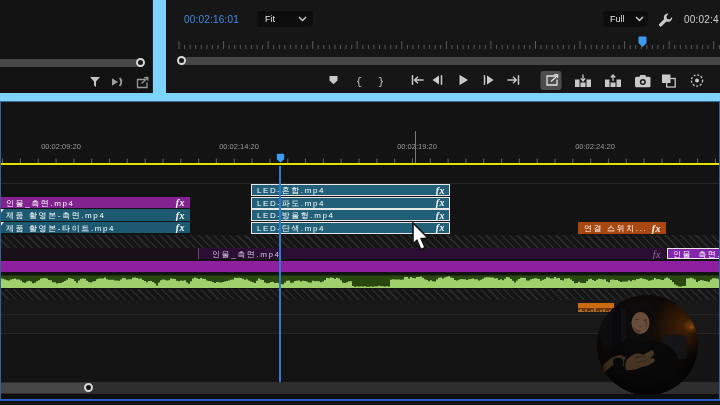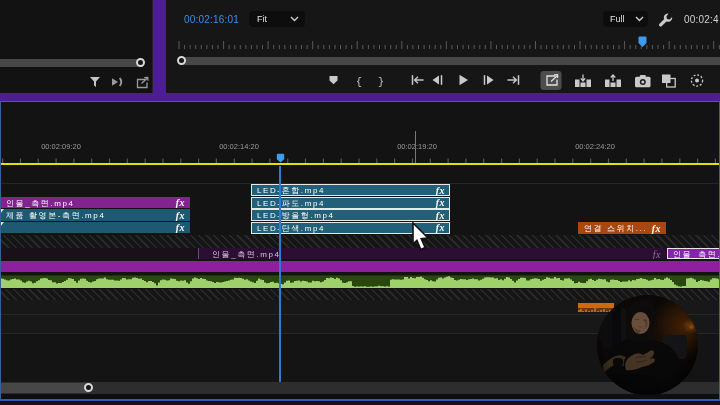--- a/index.html
+++ b/index.html
@@ -1,15 +1,15 @@
 <!DOCTYPE html>
 <html><head><meta charset="utf-8"><style>
 *{margin:0;padding:0;box-sizing:border-box}
 html,body{width:720px;height:405px;overflow:hidden;background:#0a0a0a;font-family:"Liberation Sans",sans-serif}
-#app{position:relative;width:720px;height:405px;background:#4c1d95}
+#app{position:relative;width:720px;height:405px;background:#7dd3fc}
 .abs{position:absolute}
 
 #pleft{left:0;top:0;width:153px;height:93px;background:#121212;border-right:1px solid #262626}
 #pright{left:166px;top:0;width:554px;height:93px;background:#161616}
 .sbar{background:#474747}
 .knob{width:9px;height:9px;border-radius:50%;background:#d9d9d9;border:2px solid #d9d9d9;background:#161616}
 .ddl{position:absolute;background:#0d0d0d;border-radius:4px;color:#e4e4e4;font-size:9px}
 .tc-blue{color:#3e8de5;font-size:10px;letter-spacing:.2px}
 .tc-gray{color:#cfcfcf;font-size:10px;letter-spacing:.2px}
 
@@ -35,21 +35,21 @@
       <g stroke="#9a9a9a" stroke-width="1.3" fill="none">
           <path d="M59.5 4.5h-8v8h9.5v-5"></path>
           <path d="M55.5 8.5l6-5.5"></path>
           <path d="M58.2 2.6l3.6-.3.1 3.5" stroke-width="1.2"></path>
         </g>
     </svg>
   </div>
 
   <div id="pright" class="abs">
     <div class="abs tc-blue" style="left:18px;top:14px">00:02:16:01</div>
-    <div class="ddl" style="left:83px;top:11px;width:56px;height:16px">
+    <div class="ddl" style="left:91px;top:11px;width:56px;height:16px">
       <span style="position:absolute;left:8px;top:3px">Fit</span>
       <svg style="position:absolute;right:6px;top:5px" width="9" height="6">
           <path d="M1 1l3.5 3.5L8 1" stroke="#cfcfcf" stroke-width="1.4" fill="none"></path>
         </svg>
     </div>
     <div class="ddl" style="left:437px;top:11px;width:45px;height:16px">
       <span style="position:absolute;left:7px;top:3px">Full</span>
       <svg style="position:absolute;right:4px;top:5px" width="9" height="6">
           <path d="M1 1l3.5 3.5L8 1" stroke="#cfcfcf" stroke-width="1.4" fill="none"></path>
         </svg>
@@ -160,20 +160,21 @@
       </div>
     <div class="clip sel" style="left:251px;top:108px;width:199px;height:12px;background:#216078">
         <span class="lb">LED-방울형.mp4</span>
         <span class="fx">fx</span>
       </div>
 
     <div class="clip" style="left:0;top:120.5px;width:190px;height:11.5px;background:#1d5a72">
         <svg style="position:absolute;left:0;top:0" width="4" height="5">
           <path d="M0 0h4L0 5Z" fill="#e8e8e8"></path>
         </svg>
+        <span class="lb">제품 촬영본-타이트.mp4</span>
         <span class="fx">fx</span>
       </div>
     <div class="clip sel" style="left:251px;top:120.5px;width:199px;height:12px;background:#216078">
         <span class="lb">LED-단색.mp4</span>
         <span class="fx">fx</span>
       </div>
     <div class="clip" style="left:578px;top:121px;width:88px;height:12px;background:#a8470f">
         <span class="lb">연결 스위치...</span>
         <span class="fx">fx</span>
       </div>

